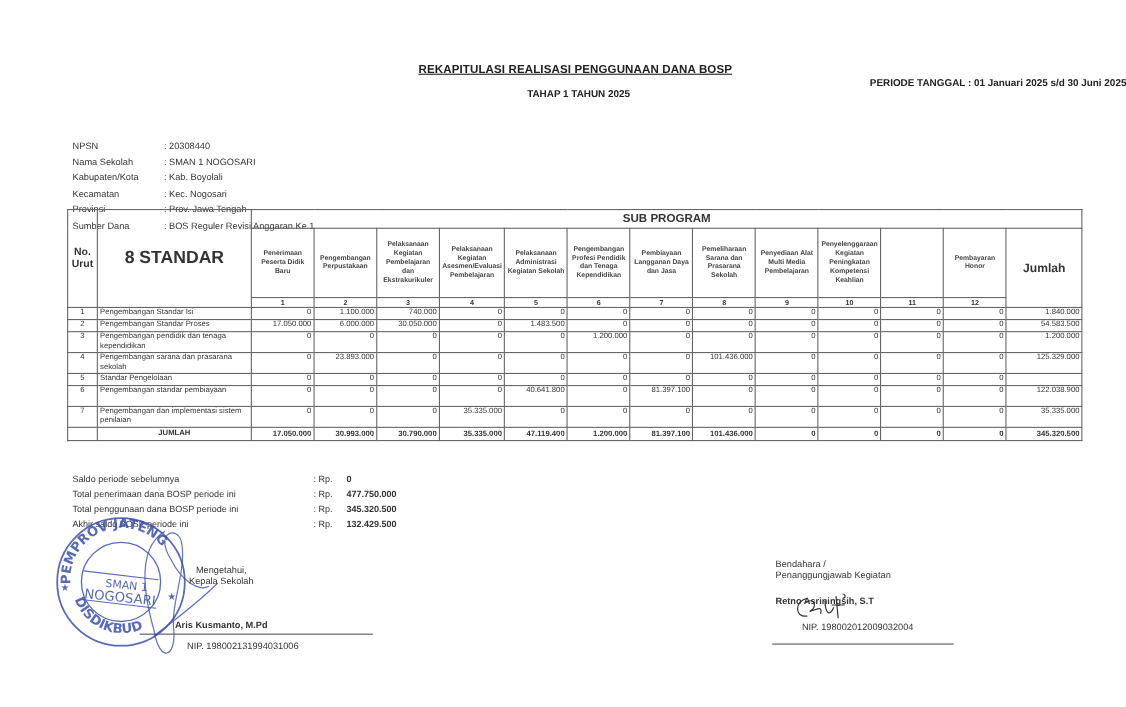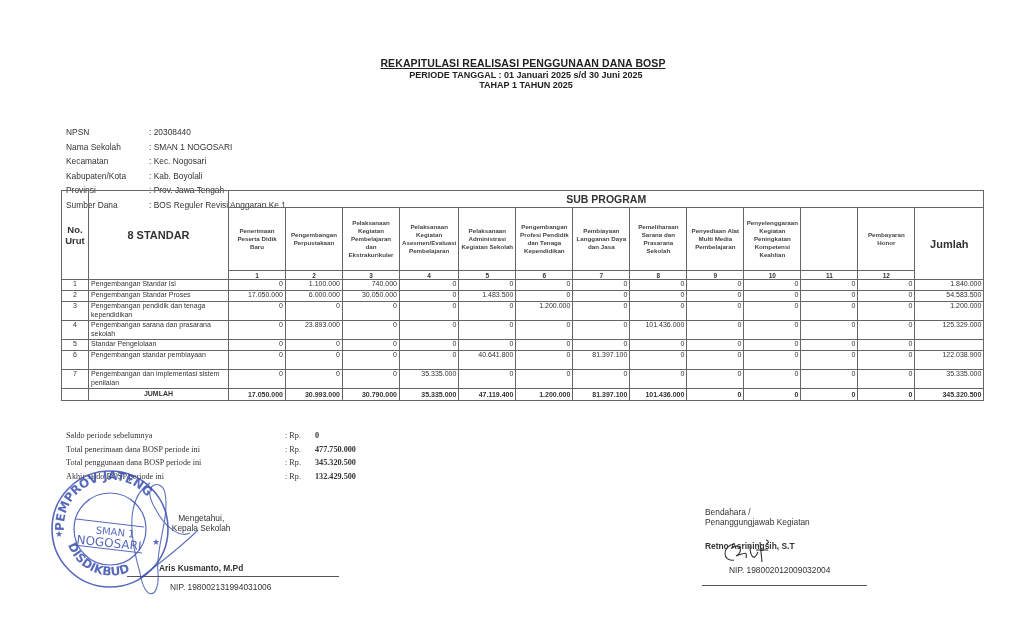--- a/index.html
+++ b/index.html
@@ -8,57 +8,57 @@
     background: #ffffff;
     font-family: "Liberation Sans", sans-serif;
     color: #2a2a2a;
     position: relative;
   }
   .title-block {
     position: absolute; top: 57px; left: 0; width: 1024px; text-align: center;
     font-weight: bold; color: #222;
   }
   .title-block .t1 { font-size: 10.5px; letter-spacing: 0.1px; margin-left: 22px; text-decoration: underline; }
-  .title-block .t2 { font-size: 9px; margin-top: 1px; margin-left: 28px; }
+  .title-block .t2 { font-size: 9px; margin-top: 1px; margin-left: 28px; text-align: right; }
   .title-block .t3 { font-size: 9px; margin-top: 0px; margin-left: 28px; }
 
   .info { position: absolute; top: 98px; left: 66px; font-size: 8.4px; color: #333; margin-top: 29px; }
   .info .row { height: 14.5px; display: flex; }
   .info .lbl { width: 83px; }
   .info .val::before { content: ": "; }
 
   table.rek {
     position: absolute; top: 190px; left: 61px;
     border-collapse: collapse;
     font-size: 7.2px;
     color: #333;
   }
   table.rek td, table.rek th {
     border: 1px solid #666;
     padding: 0 2px;
   }
   table.rek th { font-weight: bold; }
   .h-no { width: 22px; font-size: 9.5px; }
-  .h-std { width: 135px; font-size: 11px; text-align: center; margin-left: 28px; }
+  .h-std { width: 135px; font-size: 16px; text-align: center; margin-left: 28px; }
   .h-sub { height: 16px; font-size: 10.5px; text-align: center; border-bottom: 1px solid #666; }
   .h-col { font-size: 6.2px; line-height: 8px; text-align: center; vertical-align: middle; height: 62px; font-weight: bold; color: #444; }
   .h-jml { width: 64px; font-size: 11px; text-align: center; }
   .h-num { font-size: 6.5px; text-align: center; height: 8px; font-weight: bold; }
   .c1 { width: 52px; } .c2 { width: 52px; } .c3 { width: 52px; } .c4 { width: 52px; }
   .c5 { width: 52px; } .c6 { width: 52px; } .c7 { width: 52px; } .c8 { width: 52px; }
   .c9 { width: 52px; } .c10 { width: 52px; } .c11 { width: 52px; } .c12 { width: 52px; }
   td.no { text-align: center; vertical-align: top; font-size: 7px; }
   td.std { vertical-align: top; font-size: 7px; line-height: 8.5px; }
   td.num { text-align: right; vertical-align: top; font-size: 7px; padding-top: 1px; }
   tr.r-single td { height: 10px; }
   tr.r-double td { height: 18px; }
   tr.total td { font-weight: bold; height: 11px; vertical-align: middle; }
   tr.total td.std { text-align: center; }
 
-  .summary { position: absolute; top: 431px; left: 66px; font-size: 8.2px; color: #333; font-family: Liberation Serif, serif; }
+  .summary { position: absolute; top: 431px; left: 66px; font-size: 8.2px; color: #333; }
   .summary .row { display: flex; height: 13.5px; }
   .summary .lbl { width: 219px; }
   .summary .cur { width: 30px; }
   .summary .amt { font-weight: bold; }
 
   .sig-left { position: absolute; left: 131px; top: 513px; font-size: 8.4px; color: #333; text-align: center; }
   .sig-left .name { font-weight: bold; margin-top: 30px; }
   .sig-left .line { position: absolute; left: -4px; top: 63px; width: 212px; border-top: 1px solid #555; }
   .sig-left .nip { margin-top: 9px; padding-left: 39px; }
 
@@ -83,26 +83,26 @@
 <div class="info">
   <div class="row">
       <span class="lbl">NPSN</span>
       <span class="val">20308440</span>
     </div>
   <div class="row">
       <span class="lbl">Nama Sekolah</span>
       <span class="val">SMAN 1 NOGOSARI</span>
     </div>
   <div class="row">
+      <span class="lbl">Kabupaten/Kota</span>
+      <span class="val">Kab. Boyolali</span>
+    </div>
+  <div class="row">
       <span class="lbl">Kecamatan</span>
       <span class="val">Kec. Nogosari</span>
-    </div>
-  <div class="row">
-      <span class="lbl">Kabupaten/Kota</span>
-      <span class="val">Kab. Boyolali</span>
     </div>
   <div class="row">
       <span class="lbl">Provinsi</span>
       <span class="val">Prov. Jawa Tengah</span>
     </div>
   <div class="row">
       <span class="lbl">Sumber Dana</span>
       <span class="val">BOS Reguler Revisi Anggaran Ke 1</span>
     </div>
 </div>

